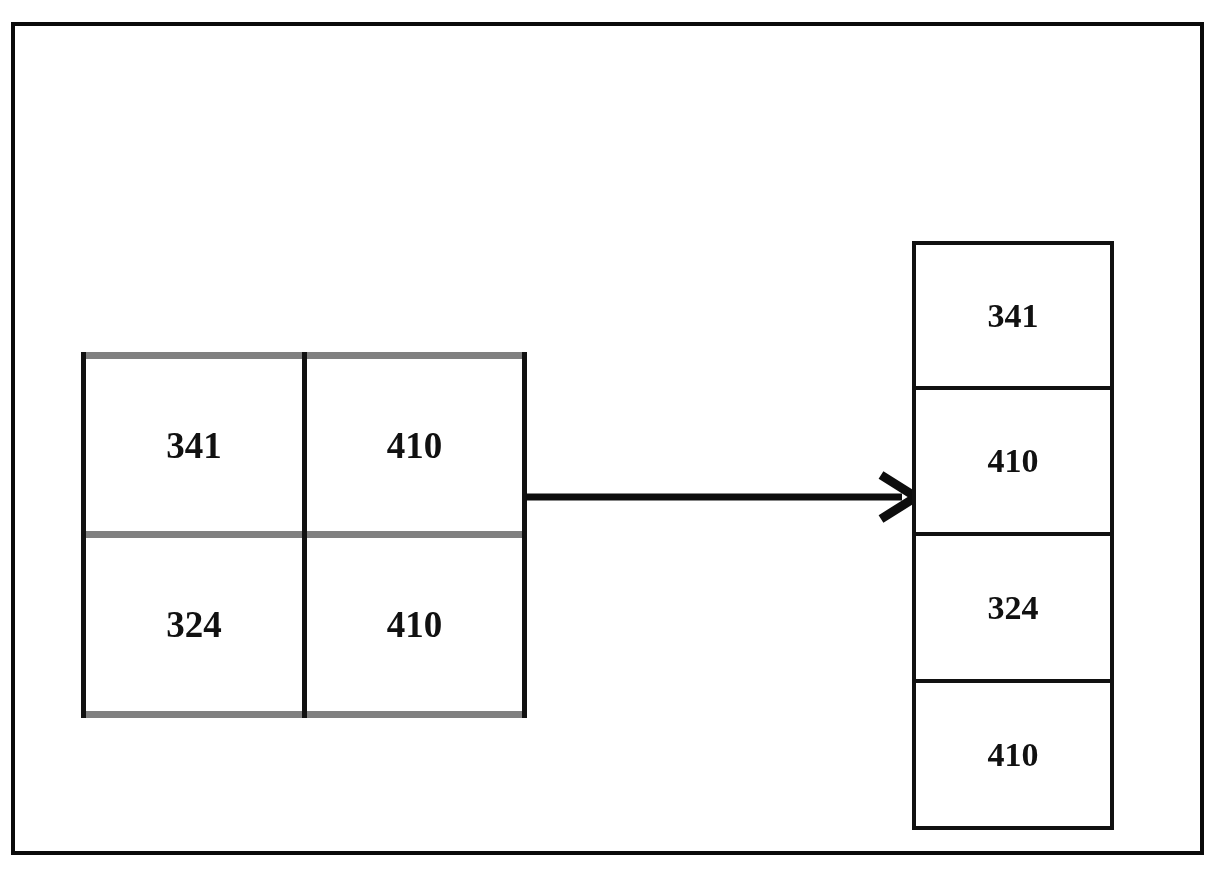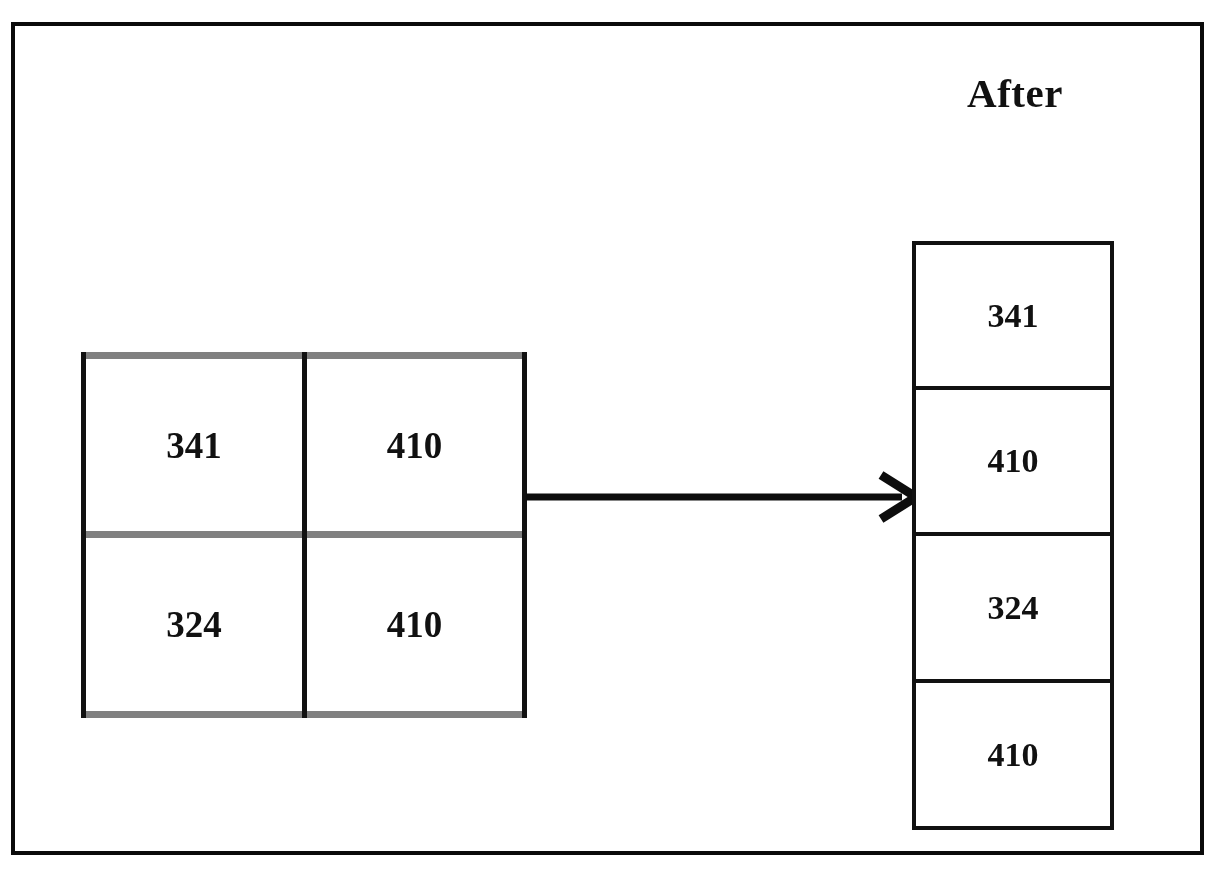--- a/index.html
+++ b/index.html
@@ -135,21 +135,20 @@
 </style>
 </head>
 <body>
 
 <div id="canvas">
 
   <div id="outer-frame">
 
 
     <div class="diagram-label" id="flatten-label">
-      <span class="line">After</span>
     </div>
 
     <div id="maxpool-grid">
 
       <div class="grid-cell r0 c0">341</div>
       <div class="grid-cell r0 c1">410</div>
       <div class="grid-cell r1 c0">324</div>
       <div class="grid-cell r1 c1">410</div>
 
       <div class="hline top"></div>

